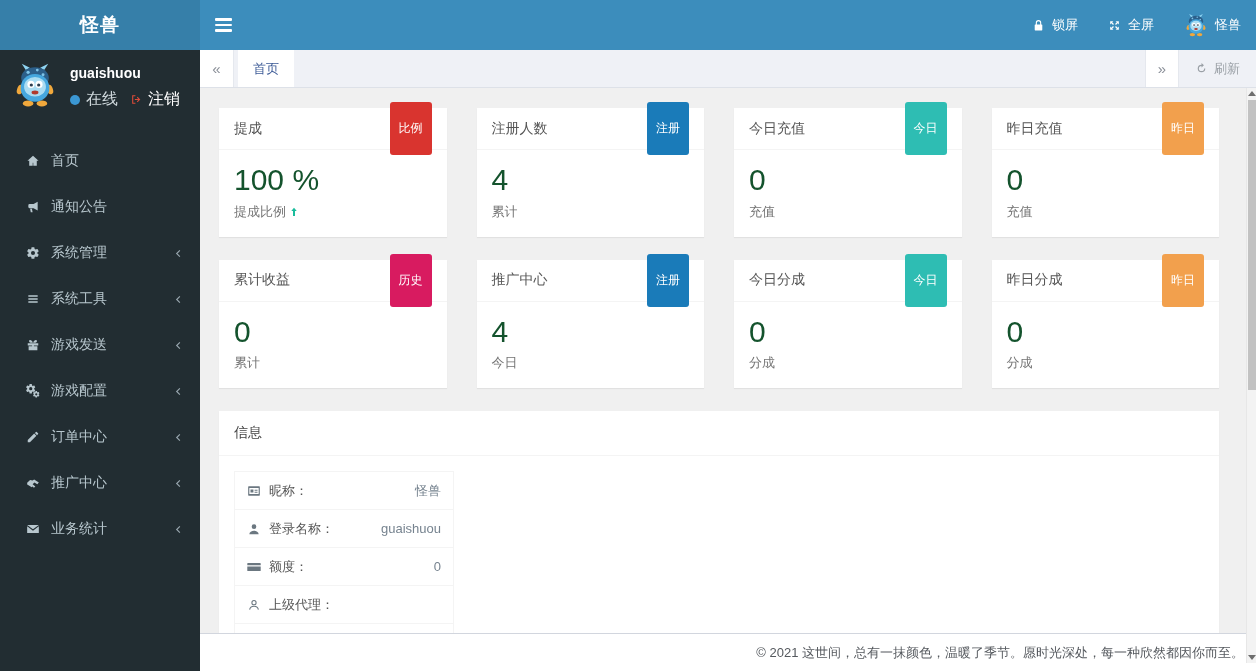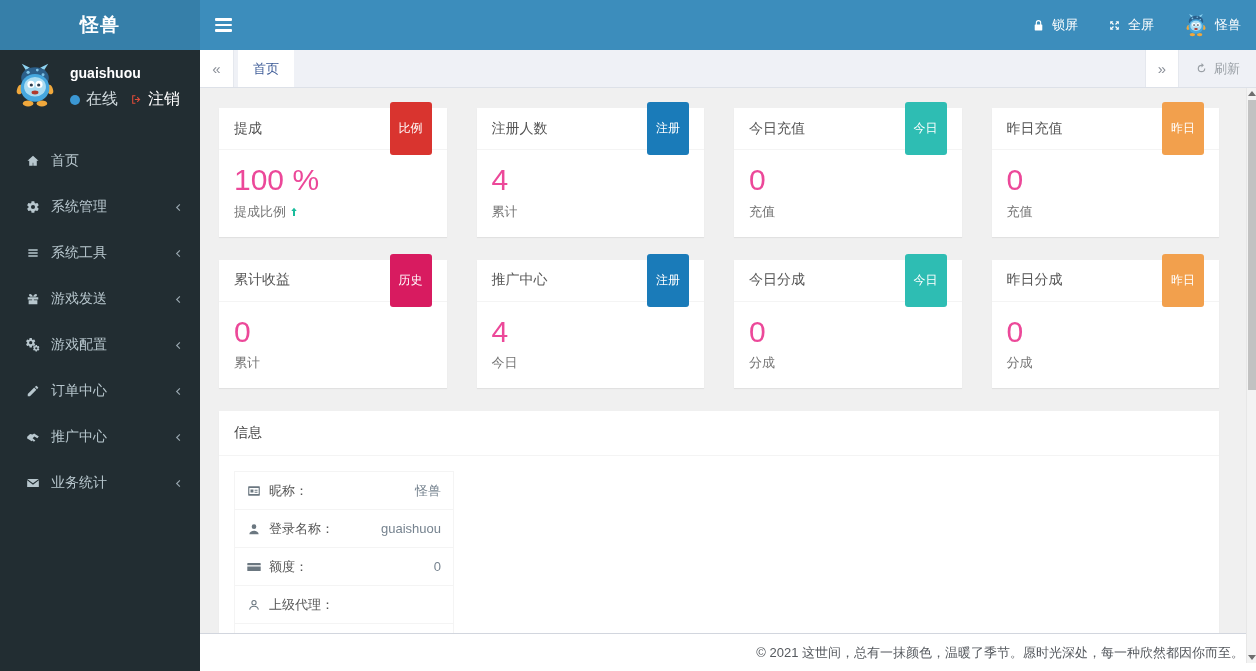--- a/index.html
+++ b/index.html
@@ -52,21 +52,21 @@
   .refresh-btn { display:flex; align-items:center; gap:6px; padding:0 16px; color:#9aa0a6; font-size:13px; cursor:pointer; }
   .refresh-btn .ic { width:13px; height:13px; }
 
   .content { flex:1; position:relative; background:var(--content_bg,#f0f0f0); overflow:hidden; }
   .cards { display:grid; grid-template-columns:repeat(4,1fr); column-gap:30px; row-gap:23px; margin:20px 37px 4px 19px; }
   .card { background:#fff; box-shadow:0 1px 1px rgba(0,0,0,0.06); }
   .card-header { height:42px; padding:0 15px; display:flex; align-items:center; justify-content:space-between; border-bottom:1px solid #f4f4f4; }
   .card-title { font-size:14px; color:#555; }
   .badge { font-size:12px; color:#fff; padding:18px 9px; border-radius:3px; }
   .card-body { padding:13px 15px 16px; }
-  .card-value { font-size:30px; color:#ec4899; line-height:1.15; }
+  .card-value { font-size:30px; color:#14532d; line-height:1.15; }
   .card-label { font-size:13px; color:#737373; margin-top:5px; display:flex; align-items:center; gap:2px; }
   .card-label .arrow { color:var(--teal_arrow,#1abc9c); }
   .card-label .ic { width:12px; height:12px; }
 
   .info-card { margin:23px 37px 0 19px; background:#fff; box-shadow:0 1px 1px rgba(0,0,0,0.06); min-height:262px; }
   .info-header { padding:13px 15px; font-size:14px; color:#444; border-bottom:1px solid #f4f4f4; }
   .info-body { padding:15px; }
   .info-list { width:220px; border:1px solid #f4f4f4; }
   .info-row { display:flex; align-items:center; height:38px; padding:0 12px; font-size:13px; color:#555; border-bottom:1px solid #f4f4f4; }
   .ir-icon { color:#6b7780; margin-right:8px; display:flex; }
@@ -245,20 +245,33 @@
             </svg>
           </span>
           <span class="mi-label">首页</span>
           <span class="mi-chevron" style="visibility: hidden;">
             <svg class="ic">
               <use href="#chevron-left-glyph"></use>
             </svg>
           </span>
         </li>
 
+        <li class="menu-item">
+          <span class="mi-icon">
+            <svg class="ic">
+              <use href="#bullhorn-icon"></use>
+            </svg>
+          </span>
+          <span class="mi-label">通知公告</span>
+          <span class="mi-chevron" style="visibility: hidden;">
+            <svg class="ic">
+              <use href="#chevron-left-glyph"></use>
+            </svg>
+          </span>
+        </li>
 
         <li class="menu-item">
           <span class="mi-icon">
             <svg class="ic">
               <use href="#gear-icon"></use>
             </svg>
           </span>
           <span class="mi-label">系统管理</span>
           <span class="mi-chevron">
             <svg class="ic">

